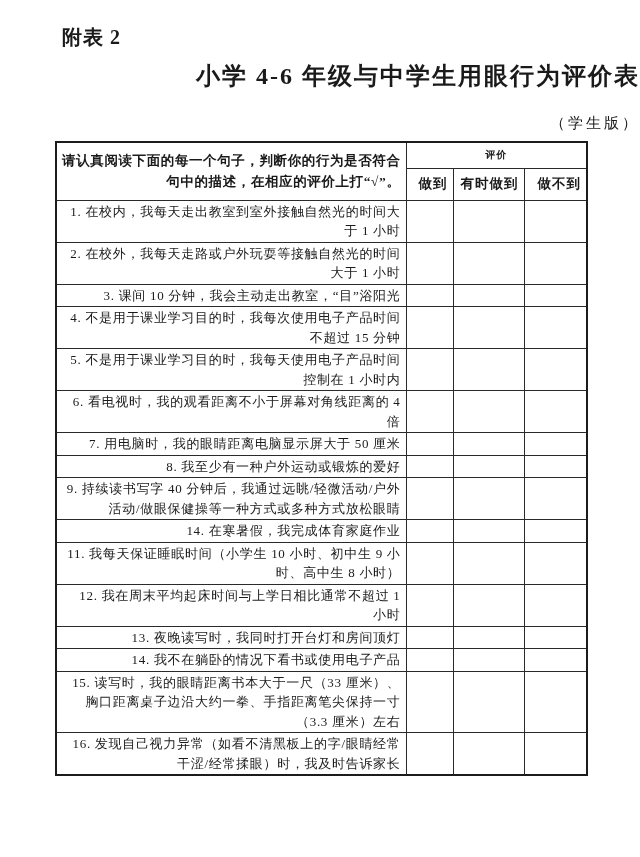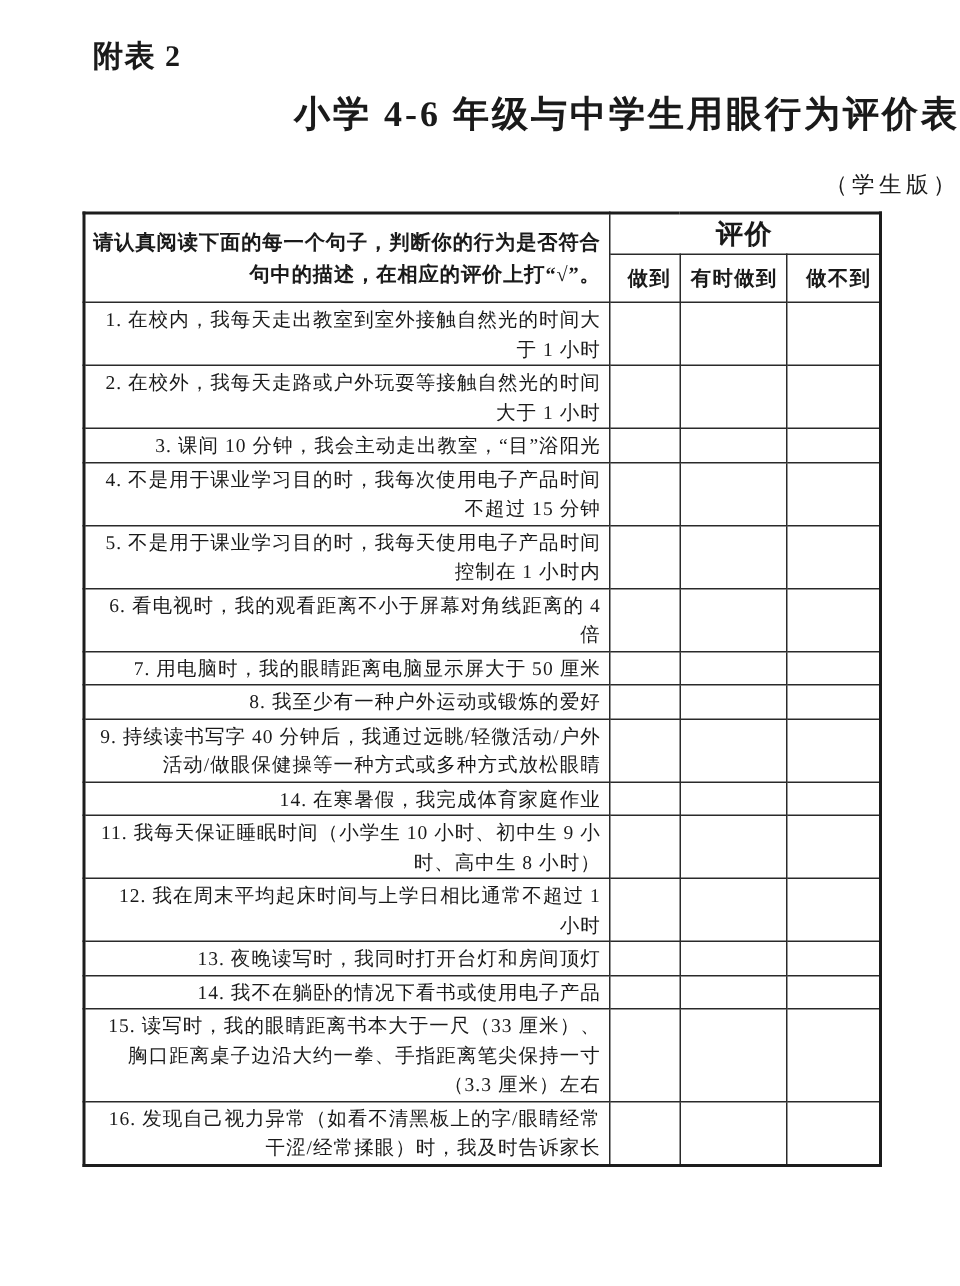--- a/index.html
+++ b/index.html
@@ -64,21 +64,21 @@
   }
   th.instructions-cell {
     font-size: 13.5px;
     font-weight: bold;
     text-align: right;
     line-height: 21px;
     letter-spacing: 0.6px;
     padding: 4px 7px;
   }
   th.eval-header-cell {
-    font-size: 18px;
+    font-size: 10px;
     font-weight: bold;
     text-align: center;
     height: 26px;
     letter-spacing: 1px;
   }
   th.rating-col-header {
     font-size: 13.5px;
     font-weight: bold;
     text-align: right;
     height: 32px;

